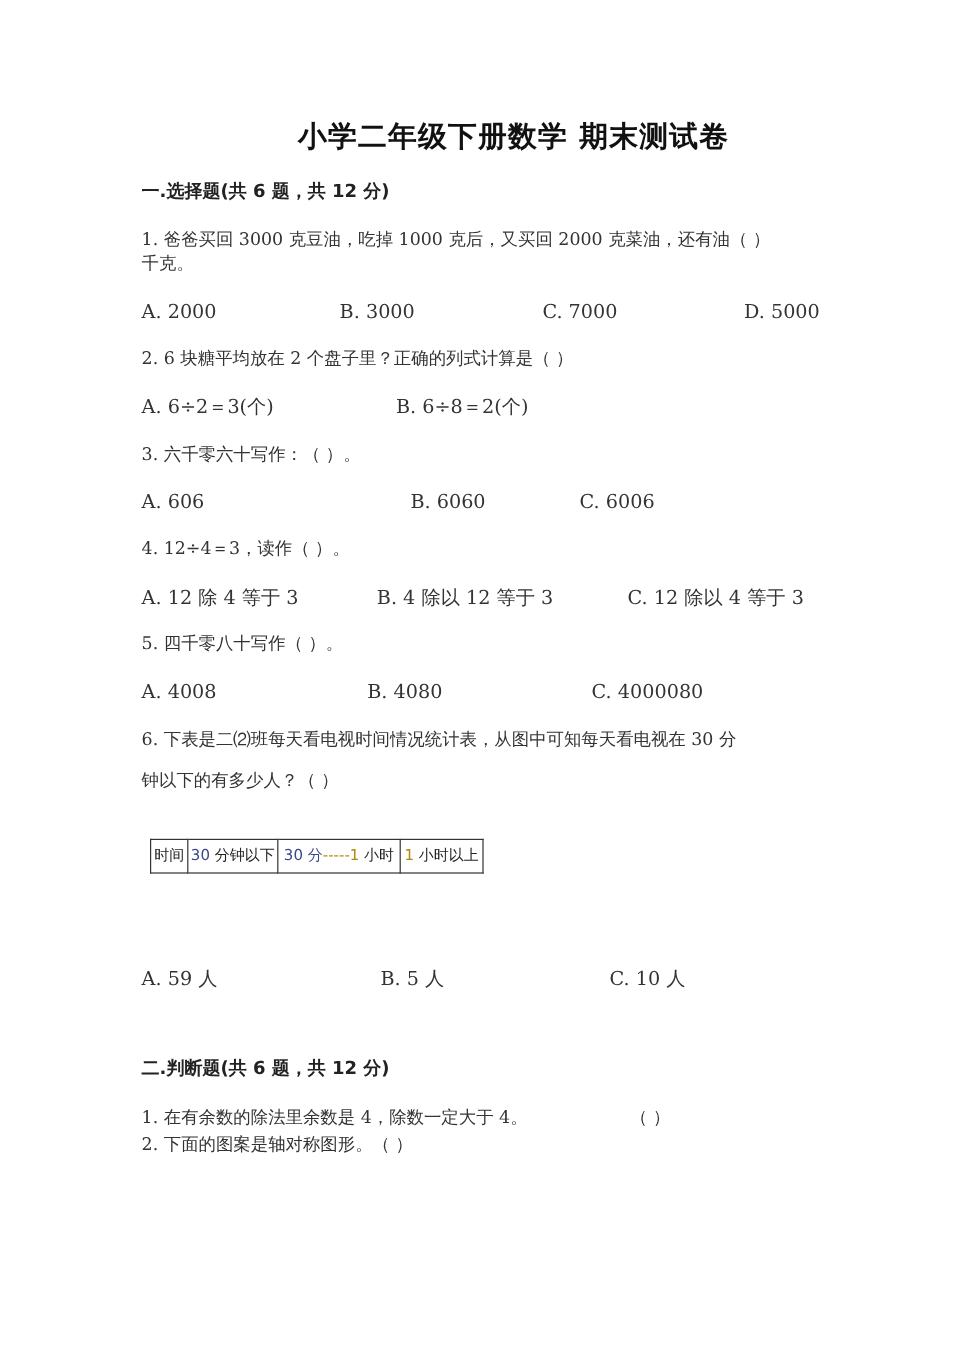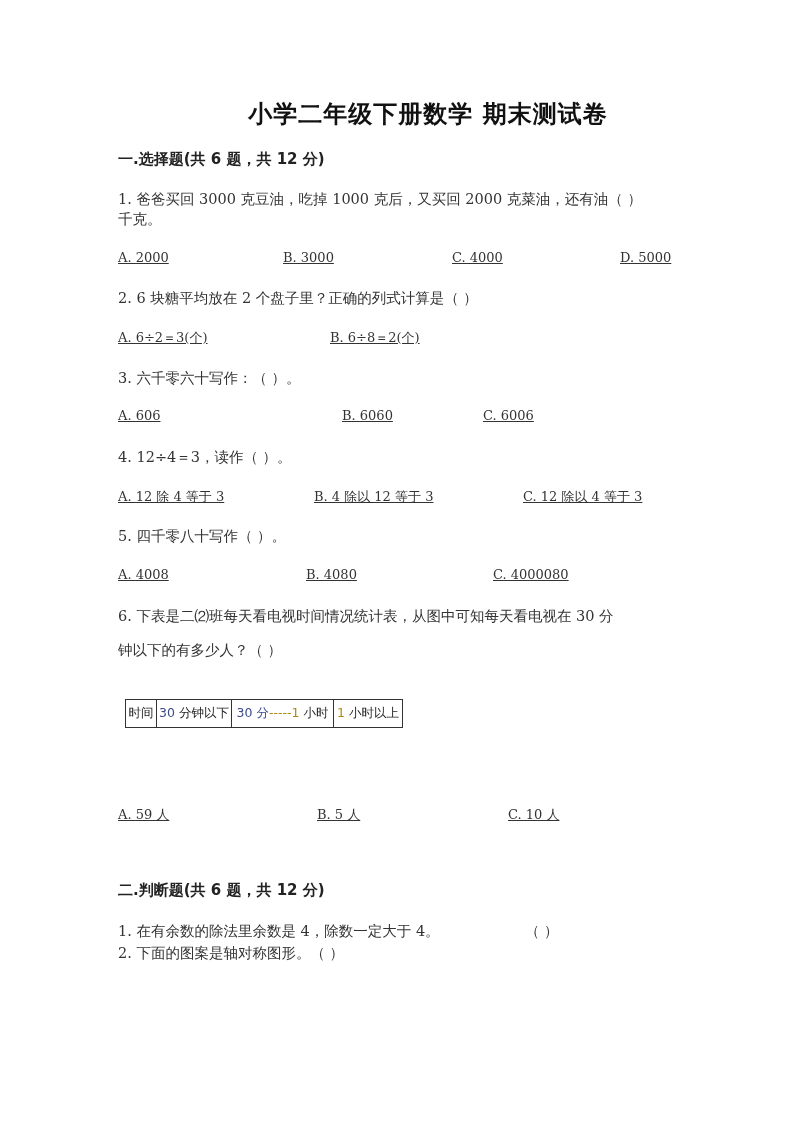--- a/index.html
+++ b/index.html
@@ -3,40 +3,40 @@
 <meta charset="utf-8">
 <style>
   html, body { margin:0; padding:0; background:#ffffff; }
   body { width:800px; height:1131px; position:relative; overflow:hidden;
          font-family:"DejaVu Serif","Liberation Serif",serif; color:#333; }
   .abs { position:absolute; white-space:nowrap; }
   .title { left:0; width:800px; text-align:center; top:98px; font-size:24px; font-weight:bold; color:#111;
            font-family:"DejaVu Sans","Liberation Sans",sans-serif; letter-spacing:1px;margin-left:28px; }
   .sec { font-size:15px; font-weight:bold; color:#222; font-family:"DejaVu Sans","Liberation Sans",sans-serif; }
   .q { font-size:14.5px; color:#333; }
-  .opt { font-size:13px; color:#333;text-decoration:underline; }
+  .opt { font-size:16px; color:#333; }
   table.stat { position:absolute; left:125px; top:699px; border-collapse:collapse;
                font-family:"DejaVu Sans","Liberation Sans",sans-serif; font-size:12.5px; color:#222; }
   table.stat td { border:1.5px solid #333; padding:0; text-align:center; height:27px; white-space:nowrap; }
   .blue { color:#3a4a8a; }
   .olive { color:#b08a10; }
   .u { text-decoration:underline; }
 </style>
 </head>
 <body>
 
 <div class="abs title">小学二年级下册数学  期末测试卷</div>
 
 <div class="abs sec" style="left:118px;top:150px;">一.选择题(共 6 题，共 12 分)</div>
 
 <div class="abs q" style="left:118px;top:190px;">1. 爸爸买回 3000 克豆油，吃掉 1000 克后，又买回 2000 克菜油，还有油（        ）</div>
 <div class="abs q" style="left:118px;top:210px;">千克。</div>
 <div class="abs opt" style="left:118px;top:250px;">A. 2000</div>
 <div class="abs opt" style="left:283px;top:250px;">B. 3000</div>
-<div class="abs opt" style="left:452px;top:250px;">C. 4000</div>
+<div class="abs opt" style="left:452px;top:250px;">C. 7000</div>
 <div class="abs opt" style="left:620px;top:250px;">D. 5000</div>
 
 <div class="abs q" style="left:118px;top:289px;text-align:right;">2. 6 块糖平均放在 2 个盘子里？正确的列式计算是（        ）</div>
 <div class="abs opt" style="left:118px;top:329px;">A. 6÷2＝3(个)</div>
 <div class="abs opt" style="left:330px;top:329px;">B. 6÷8＝2(个)</div>
 
 <div class="abs q" style="left:118px;top:369px;">3. 六千零六十写作：（        ）。</div>
 <div class="abs opt" style="left:118px;top:408px;">A. 606</div>
 <div class="abs opt" style="left:298px;top:408px;margin-left:44px;">B. 6060</div>
 <div class="abs opt" style="left:483px;top:408px;text-align:right;">C. 6006</div>

